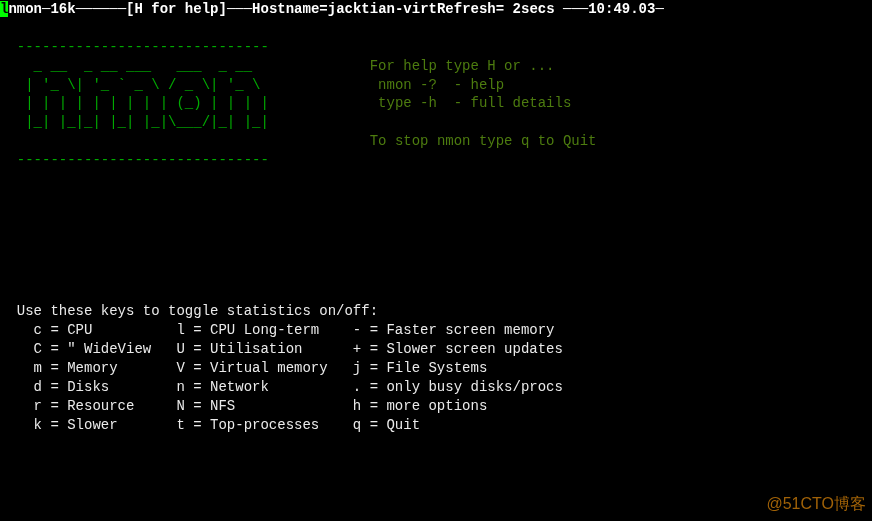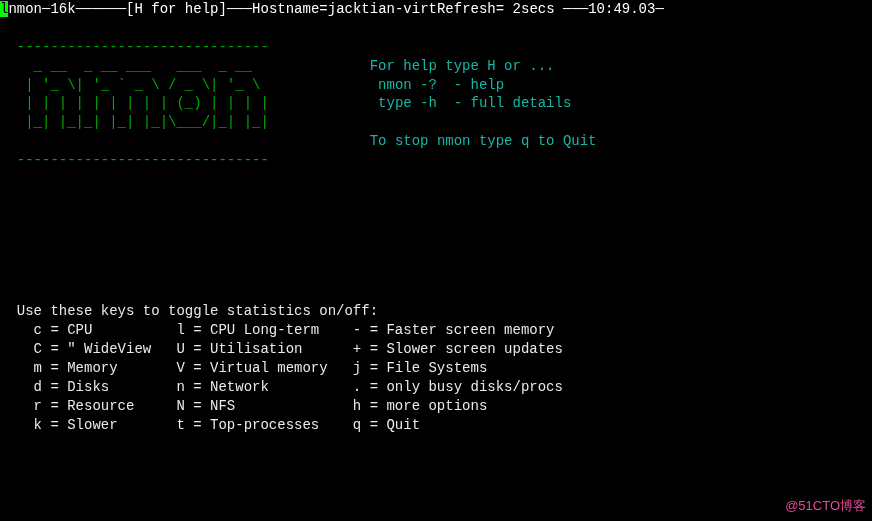--- a/index.html
+++ b/index.html
@@ -12,35 +12,35 @@
     line-height: 1.35;
     width: 872px;
     height: 521px;
     overflow: hidden;
   }
   .terminal {
     white-space: pre;
     padding: 0;
   }
   .white { color: #eaeaea; margin-top: 14px; }
-  .header-row { color: #fff; }
+  .header-row { color: #fff; font-weight: bold; }
   .cursor {
     background: #00ff00;
     color: #000;
   }
   .watermark {
     position: absolute;
     right: 6px;
     bottom: 6px;
-    color: #ec4899;
-    font-size: 13px;
+    color: #a16207;
+    font-size: 16px;
     font-family: Arial, sans-serif;
   }
   .ascii-row { color: #00aa00; }
-  .help-right { color: #14b8a6; margin-top: 45px; }
+  .help-right { color: #4d7c0f; margin-top: 45px; }
 </style>
 </head>
 <body>
 
 <div class="terminal"><span class="header-row"><span class="cursor">l</span><span>nmon</span>─<span>16k</span>──────<span>[H for help]</span>───<span>Hostname=</span><span>jacktian-virt</span><span>Refresh= </span><span>2secs</span> ───<span>10:49.03</span>─</span>
 <span> </span>
 <span class="ascii-row">  ------------------------------</span>
 <span class="ascii-row">    _ __  _ __ ___   ___  _ __    </span><span class="help-right">          <span>For help type H or ...</span></span>
 <span class="ascii-row">   | '_ \| '_ ` _ \ / _ \| '_ \   </span><span class="help-right">          <span> nmon -?  - help</span></span>
 <span class="ascii-row">   | | | | | | | | | (_) | | | |  </span><span class="help-right">          <span> type -h  - full details</span></span>

